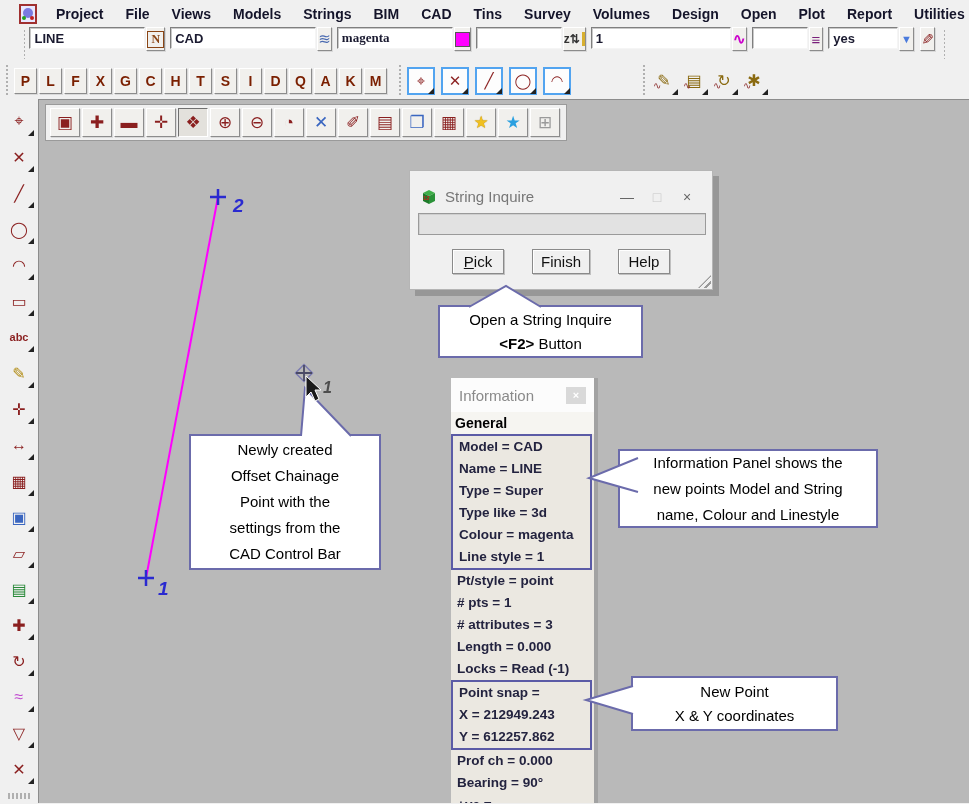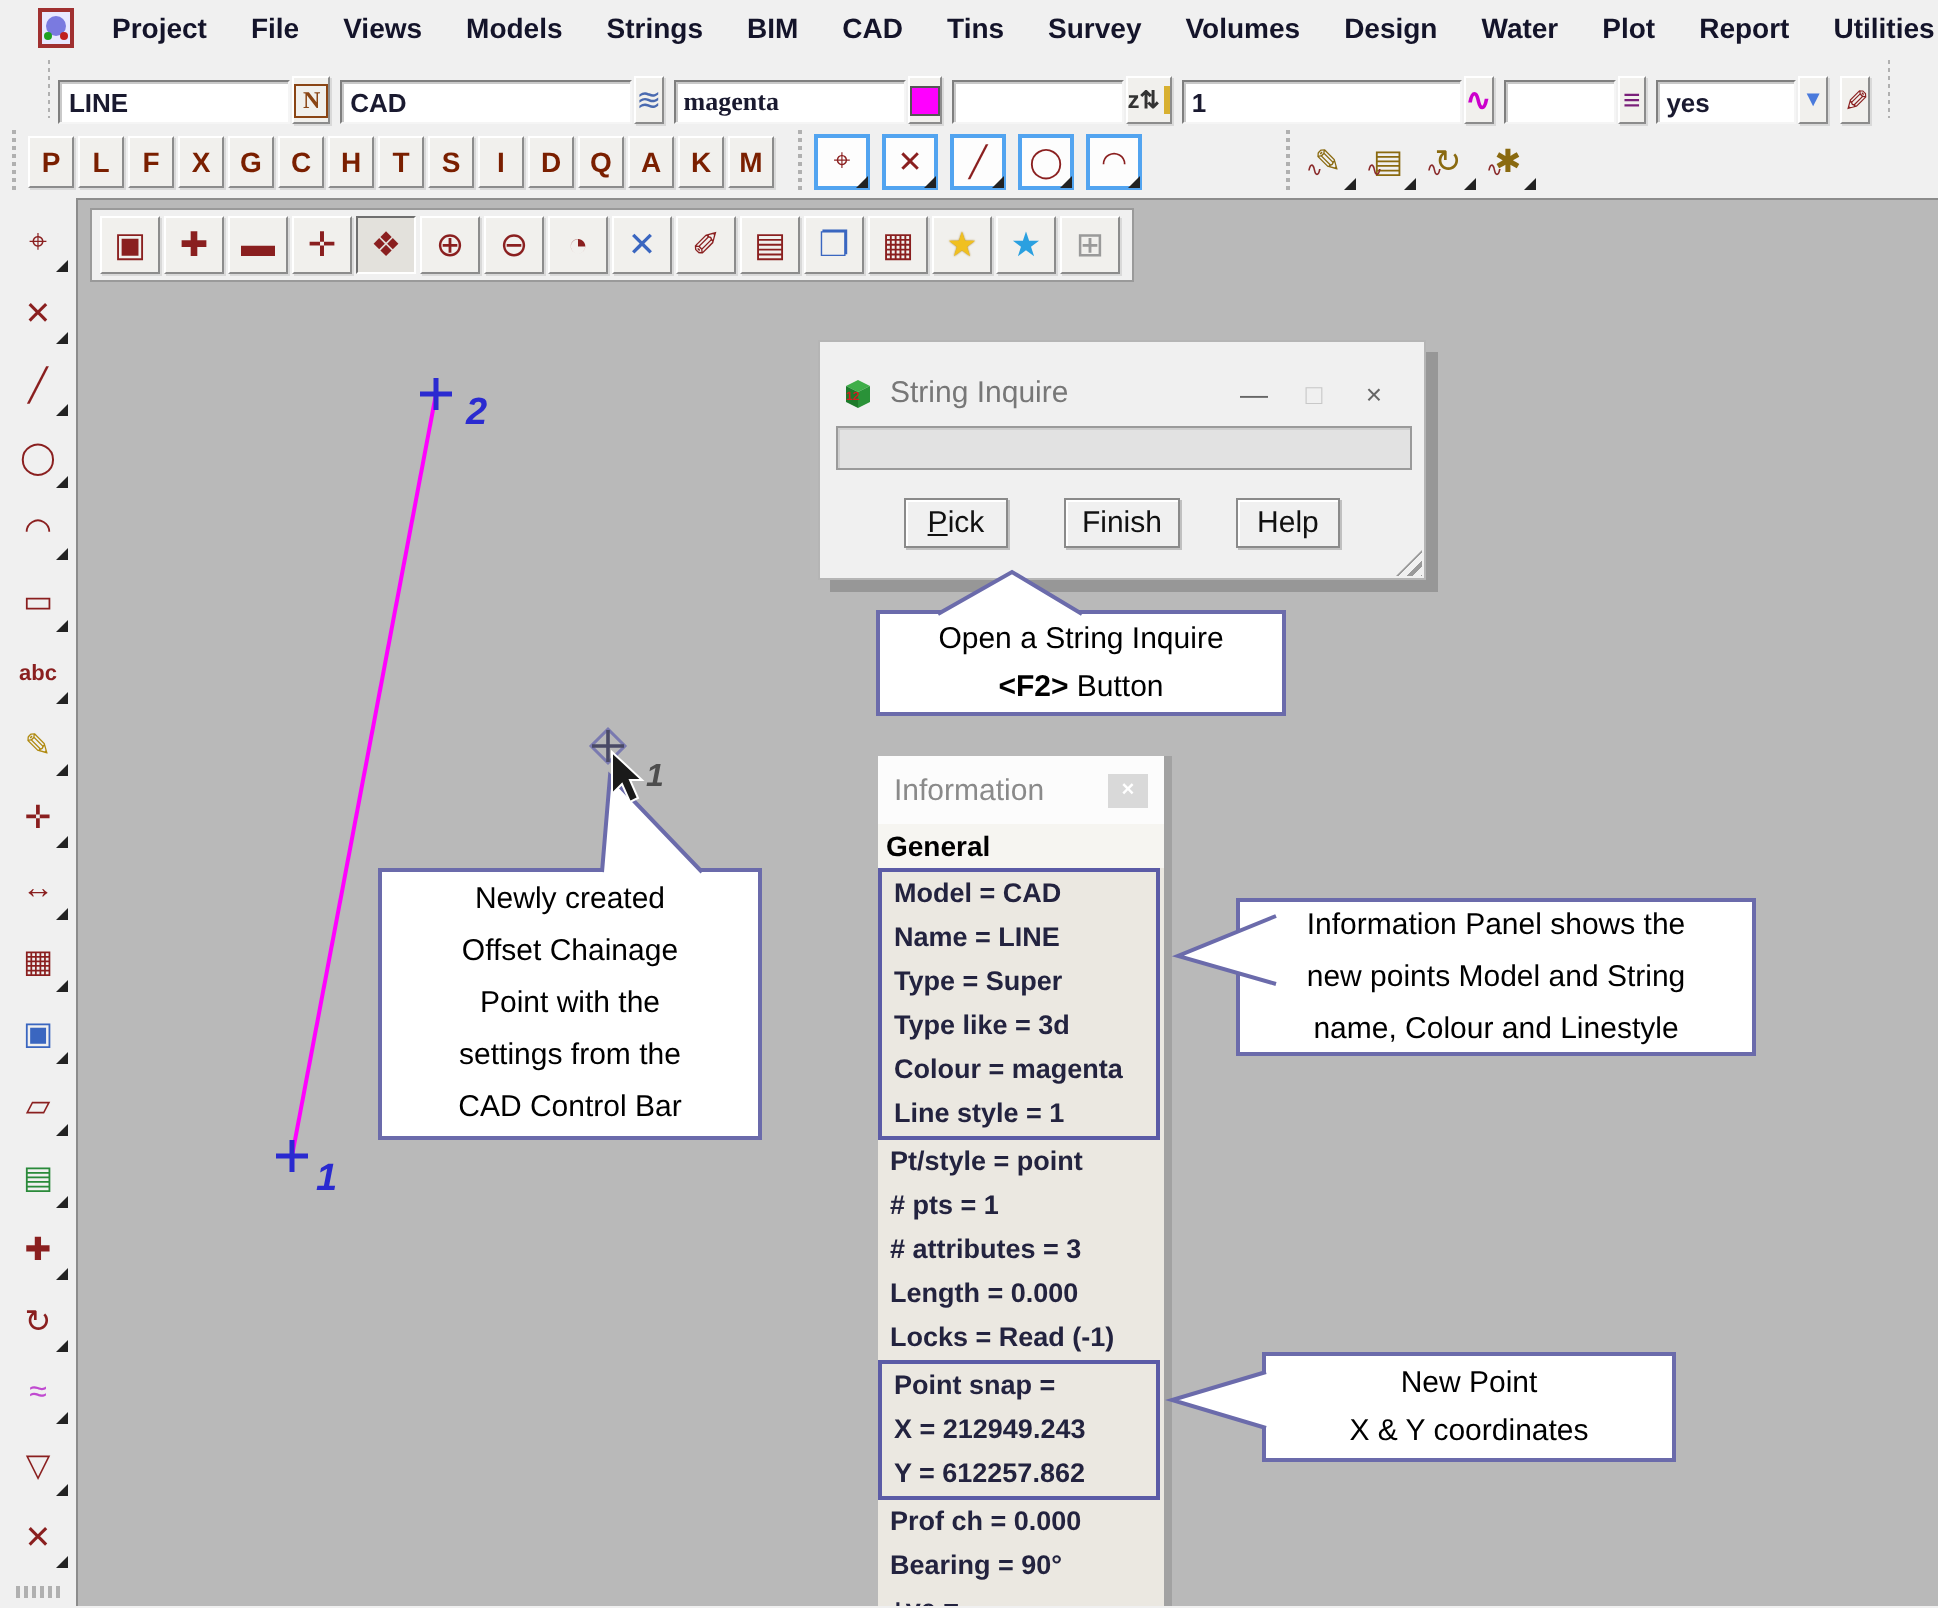--- a/index.html
+++ b/index.html
@@ -17,21 +17,21 @@
   .sunken { background:#ffffff; border:1px solid; border-color:#7f7f7f #f5f5f5 #f5f5f5 #7f7f7f;
             box-shadow:inset 1px 1px 0 #c9c9c9; }
 
   
   .menubar { height:27px; display:flex; align-items:center; background:#f0f0f0; padding-left:13px; }
   .logo { width:22px; height:20px; border:2px solid #a03030; background:#e8e8ff; margin-right:8px;
           display:flex; align-items:center; justify-content:center; }
   .menu-item { font-size:14px; font-weight:bold; color:#14142a; padding:3px 11px; cursor:default; }
 
   
-  .controlbar { height:35px; display:flex; align-items:flex-end; padding:0 20px; }
+  .controlbar { height:35px; display:flex; align-items:flex-start; padding:0 20px; }
   .cb-input { height:22px; font-family:"Liberation Sans",sans-serif; font-size:13px; font-weight:bold;
               color:#1a1a30; padding:2px 4px; outline:none; }
   .cb-btn { width:24px; height:24px; margin-left:1px; margin-right:5px; display:flex; align-items:center;
             justify-content:center; font-size:13px; cursor:default; }
   .swatch { width:15px; height:15px; background:#ff00ff; border:1px solid #555; }
   .ico-n { color:#8a4515; font-weight:bold; font-family:"Liberation Serif",serif; border:1px solid #8a4515; padding:0 3px; font-size:12px;}
   .ico-layers { color:#4a6ab0; font-size:15px; }
   .ico-height { color:#333; font-size:12px; font-weight:bold; border-right:3px solid #d8b030; padding-right:2px;}
   .ico-lstyle { color:#cc00cc; font-size:15px; font-weight:bold; }
   .ico-weight { color:#7a1f7a; font-size:15px; font-weight:bold; }
@@ -87,21 +87,21 @@
   .dlg-buttons { position:absolute; left:0; top:78px; width:100%; display:flex; justify-content:space-around; padding:0 28px; }
   .dlg-btn { min-width:52px; height:25px; background:#f0f0f0; border:1px solid #8a8a8a;
              box-shadow:1px 1px 0 #c0c0c0, inset 1px 1px 0 #ffffff; font-size:15px; color:#111;
              display:flex; align-items:center; justify-content:center; cursor:default; padding:0 8px;}
   .dlg-btn u { text-decoration:underline; }
   .dlg-grip { position:absolute; right:1px; bottom:1px; width:13px; height:13px;
               background:repeating-linear-gradient(135deg,transparent 0 3px,#9a9a9a 3px 5px);
               clip-path:polygon(100% 0,0 100%,100% 100%); }
 
   
-  .info { position:absolute; left:400px; top:278px; width:143px; height:426px; background:#ebe8e1;
+  .info { position:absolute; left:412px; top:278px; width:143px; height:426px; background:#ebe8e1;
           box-shadow:4px 0 0 rgba(0,0,0,0.12); z-index:3; font-weight:bold; }
   .info-title { height:34px; background:#fcfcfc; display:flex; align-items:center; padding:0 8px; }
   .info-title-text { color:#8a8a8a; font-size:15px; font-weight:normal; flex:1; }
   .info-close { width:20px; height:17px; background:#d9d9d9; color:#fff; font-size:11px; text-align:center;
                 line-height:17px; cursor:default; }
   .info-general { height:22px; line-height:22px; padding-left:4px; font-size:14px; color:#000; background:#f6f5f1; }
   .info-row { height:22px; line-height:22px; padding-left:6px; font-size:13.5px; color:#23233f; white-space:nowrap; }
   .info-group { border:2px solid #5b5ba6; margin-right:2px; }
 
   
@@ -128,21 +128,21 @@
     <div class="menu-item">File</div>
     <div class="menu-item">Views</div>
     <div class="menu-item">Models</div>
     <div class="menu-item">Strings</div>
     <div class="menu-item">BIM</div>
     <div class="menu-item">CAD</div>
     <div class="menu-item">Tins</div>
     <div class="menu-item">Survey</div>
     <div class="menu-item">Volumes</div>
     <div class="menu-item">Design</div>
-    <div class="menu-item">Water</div>
+    <div class="menu-item">Open</div>
     <div class="menu-item">Plot</div>
     <div class="menu-item">Report</div>
     <div class="menu-item">Utilities</div>
     <div class="menu-item">User</div>
 
   </div>
 
   <div class="controlbar">
     <div class="grip"></div>
     <input class="cb-input sunken" style="width: 116px;" value="LINE">

